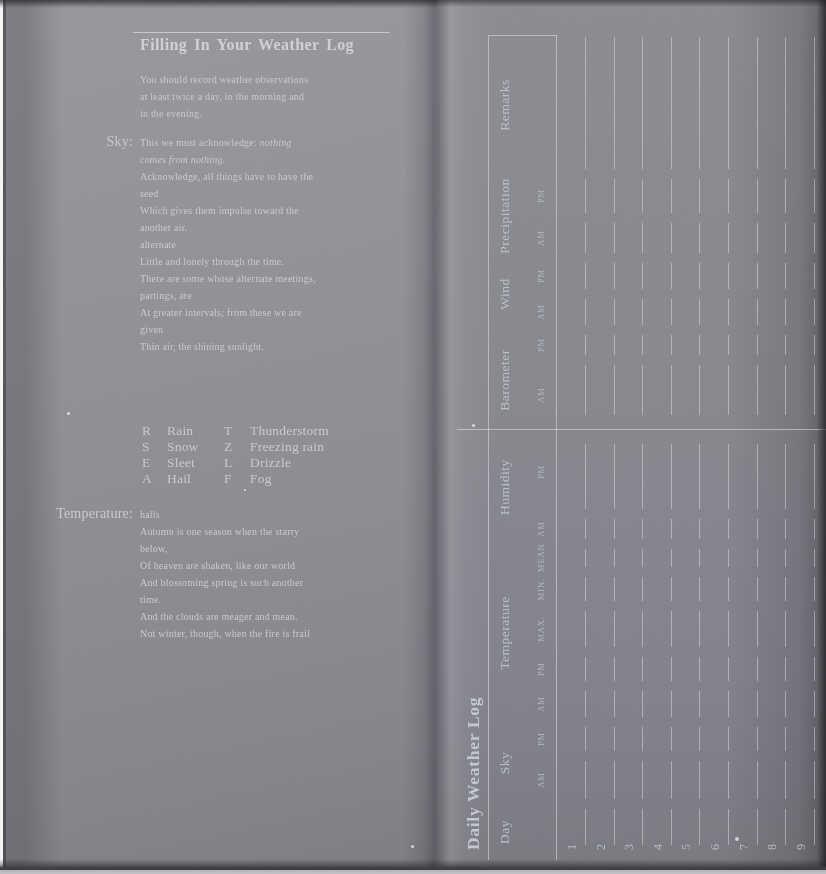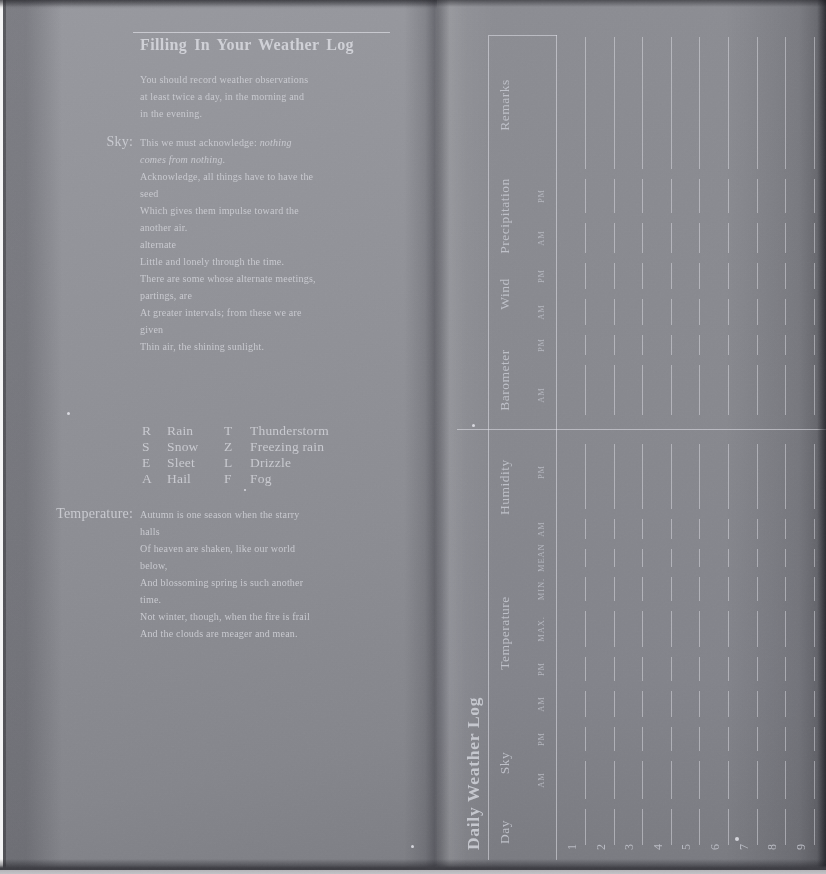--- a/index.html
+++ b/index.html
@@ -118,28 +118,28 @@
       <div class="legend-row">
         <span>A</span>
         <span>Hail</span>
         <span>F</span>
         <span>Fog</span>
       </div>
     </div>
 
   <div class="section-label" id="lbl-temp">Temperature:</div>
   <div class="lp-abs lp-block" id="temp-poem">
+      <div class="pline"><span>halls</span></div>
       <div class="pline"><span>Autumn is one season when the starry</span></div>
-      <div class="pline"><span>halls</span></div>
+      <div class="pline"><span>below,</span></div>
       <div class="pline"><span>Of heaven are shaken, like our world</span></div>
-      <div class="pline"><span>below,</span></div>
       <div class="pline"><span>And blossoming spring is such another</span></div>
       <div class="pline"><span>time.</span></div>
+      <div class="pline"><span>And the clouds are meager and mean.</span></div>
       <div class="pline"><span>Not winter, though, when the fire is frail</span></div>
-      <div class="pline"><span>And the clouds are meager and mean.</span></div>
     </div>
 </div>
 
 <div class="page" id="right-page">
   <div id="rp-rot">
     <div id="rp-title">Daily Weather Log</div>
 
   <div class="rp-line" style="left: 14px; top: 51px; width: 824px; height: 1px;"></div>
       <div class="rp-line" style="left: 14px; top: 119px; width: 825px; height: 1px;"></div>
       <div class="rp-line" style="left: 838px; top: 51px; width: 1px; height: 69px;"></div>

